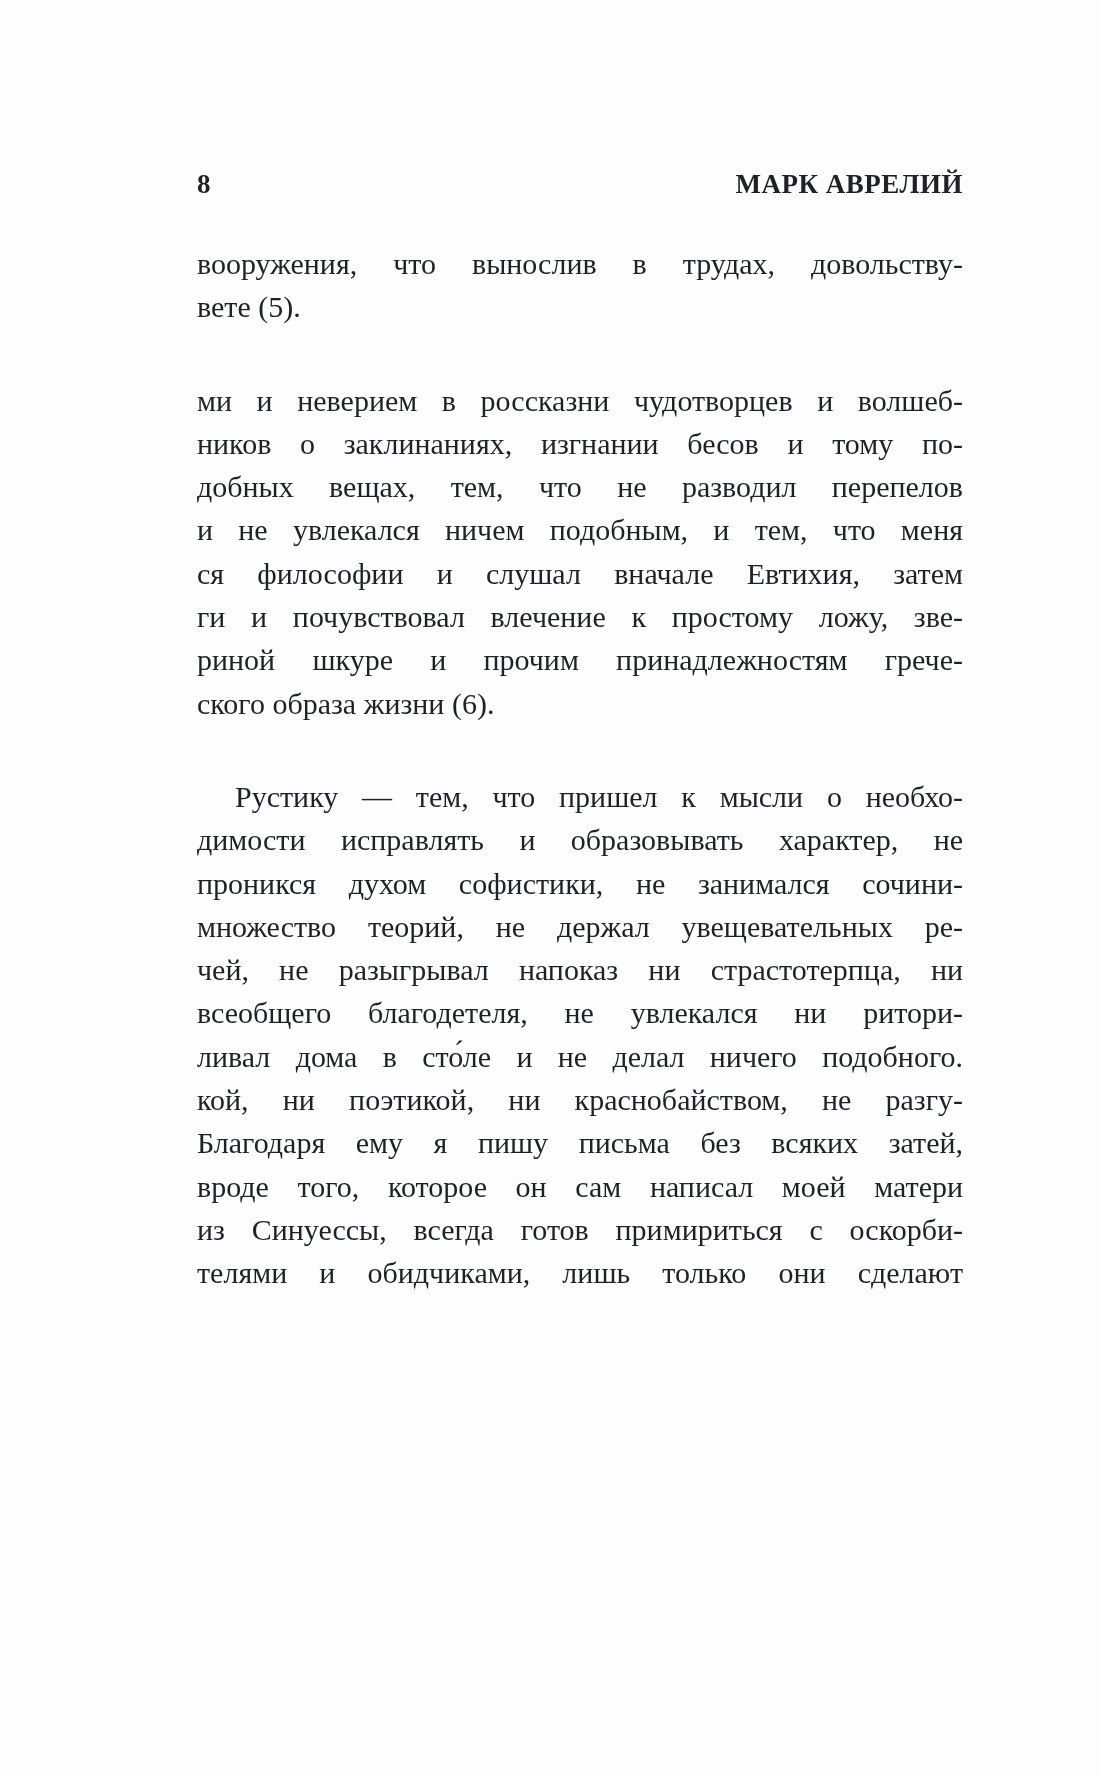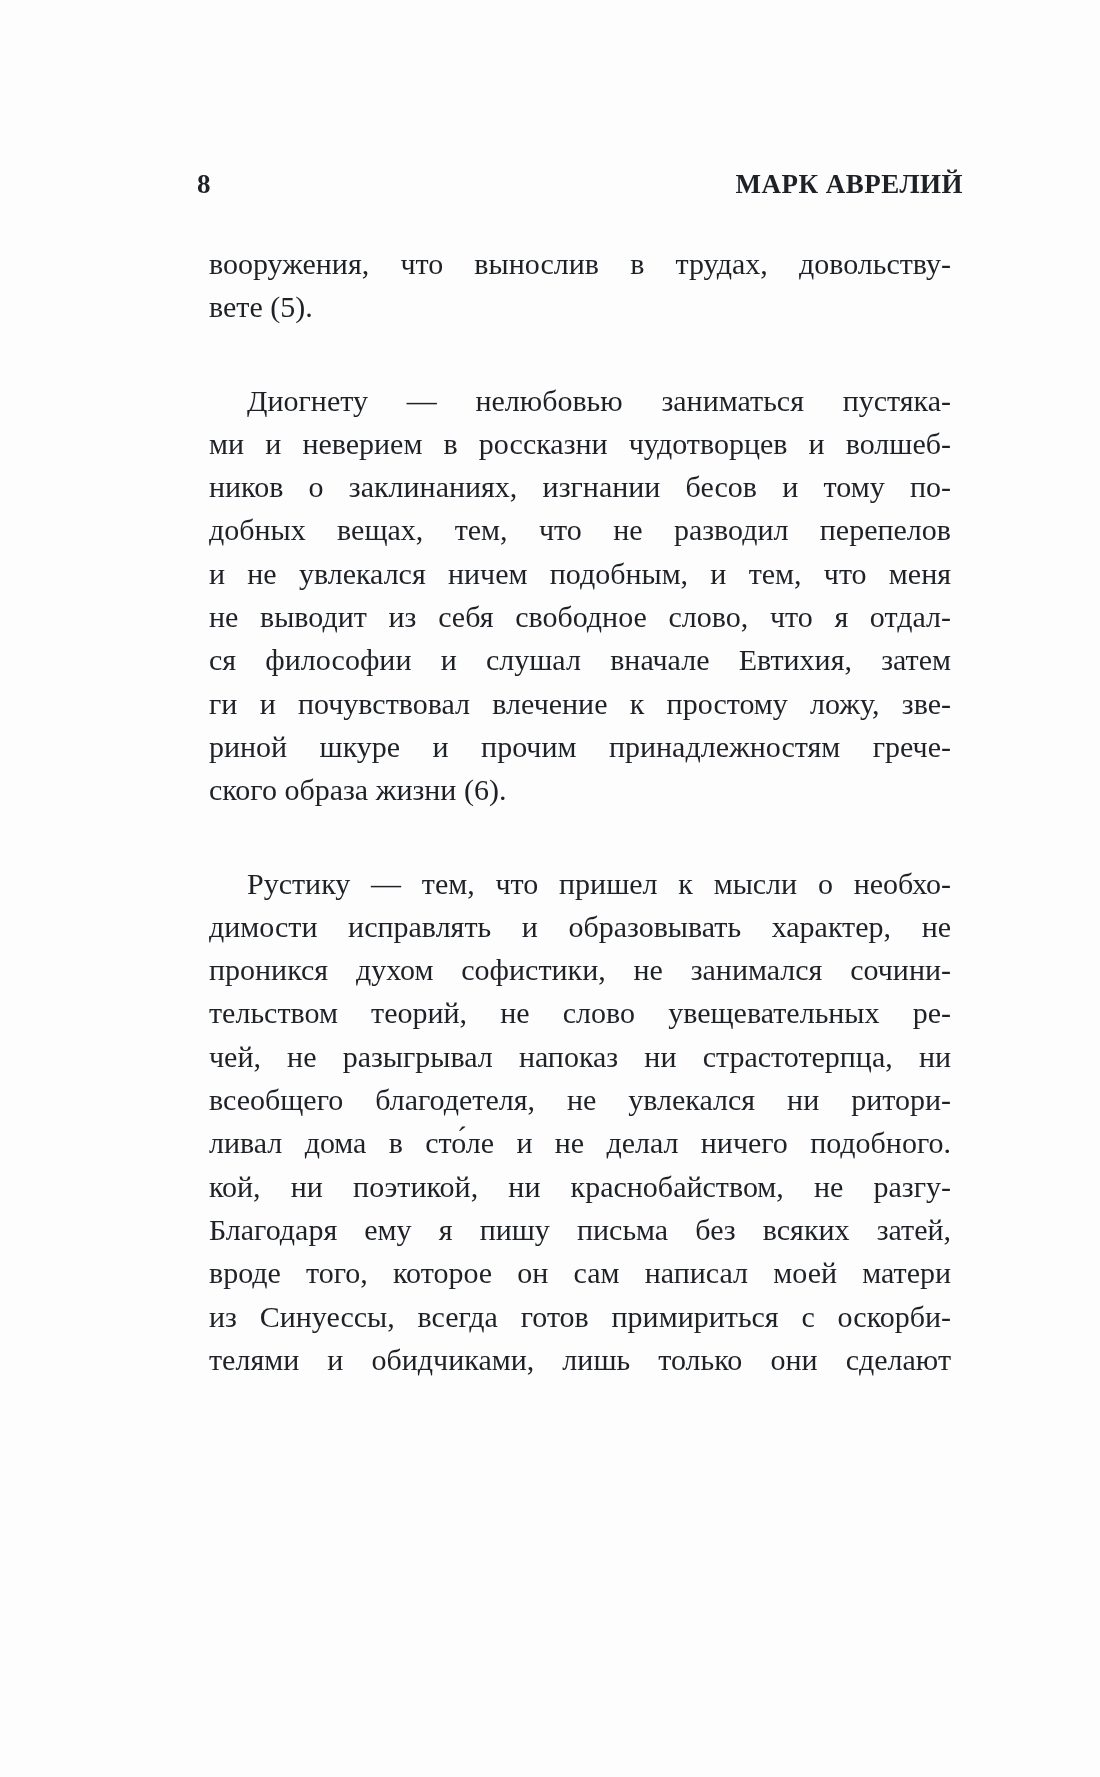--- a/index.html
+++ b/index.html
@@ -26,21 +26,21 @@
     font-size: 27px;
     font-weight: 700;
     line-height: 32px;
     letter-spacing: 0.5px;
   }
   .body-text {
     font-size: 30px;
     line-height: 43.3px;
   }
   .paragraph {
-    margin: 12px;
+    margin: 0;
   }
   .paragraph + .paragraph {
     margin-top: 50px;
   }
   .paragraph-first {
     margin-top: 42px;
   }
   .line {
     text-align: justify;
     text-align-last: justify;
@@ -63,36 +63,34 @@
     <span>8</span>
     <span>МАРК АВРЕЛИЙ</span>
   </div>
 
   <div class="body-text">
     <div class="paragraph paragraph-first">
         <div class="line">вооружения, что вынослив в трудах, довольству-</div>
         <div class="line endline">вете (5).</div>
       </div>
     <div class="paragraph">
-        <div class="line indent">Диогнету — нелюбовью заниматься пустяка-</div>
         <div class="line">ми и неверием в россказни чудотворцев и волшеб-</div>
         <div class="line">ников о заклинаниях, изгнании бесов и тому по-</div>
         <div class="line">добных вещах, тем, что не разводил перепелов</div>
         <div class="line">и не увлекался ничем подобным, и тем, что меня</div>
-        <div class="line">не выводит из себя свободное слово, что я отдал-</div>
         <div class="line">ся философии и слушал вначале Евтихия, затем</div>
         <div class="line">ги и почувствовал влечение к простому ложу, зве-</div>
         <div class="line">риной шкуре и прочим принадлежностям грече-</div>
         <div class="line endline">ского образа жизни (6).</div>
       </div>
     <div class="paragraph">
         <div class="line indent">Рустику — тем, что пришел к мысли о необхо-</div>
         <div class="line">димости исправлять и образовывать характер, не</div>
         <div class="line">проникся духом софистики, не занимался сочини-</div>
-        <div class="line">тельством теорий, не слово увещевательных ре-</div>
+        <div class="line">множество теорий, не держал увещевательных ре-</div>
         <div class="line">чей, не разыгрывал напоказ ни страстотерпца, ни</div>
         <div class="line">всеобщего благодетеля, не увлекался ни ритори-</div>
         <div class="line">ливал дома в сто́ле и не делал ничего подобного.</div>
         <div class="line">кой, ни поэтикой, ни краснобайством, не разгу-</div>
         <div class="line">Благодаря ему я пишу письма без всяких затей,</div>
         <div class="line">вроде того, которое он сам написал моей матери</div>
         <div class="line">из Синуессы, всегда готов примириться с оскорби-</div>
         <div class="line">телями и обидчиками, лишь только они сделают</div>
       </div>
   </div>

